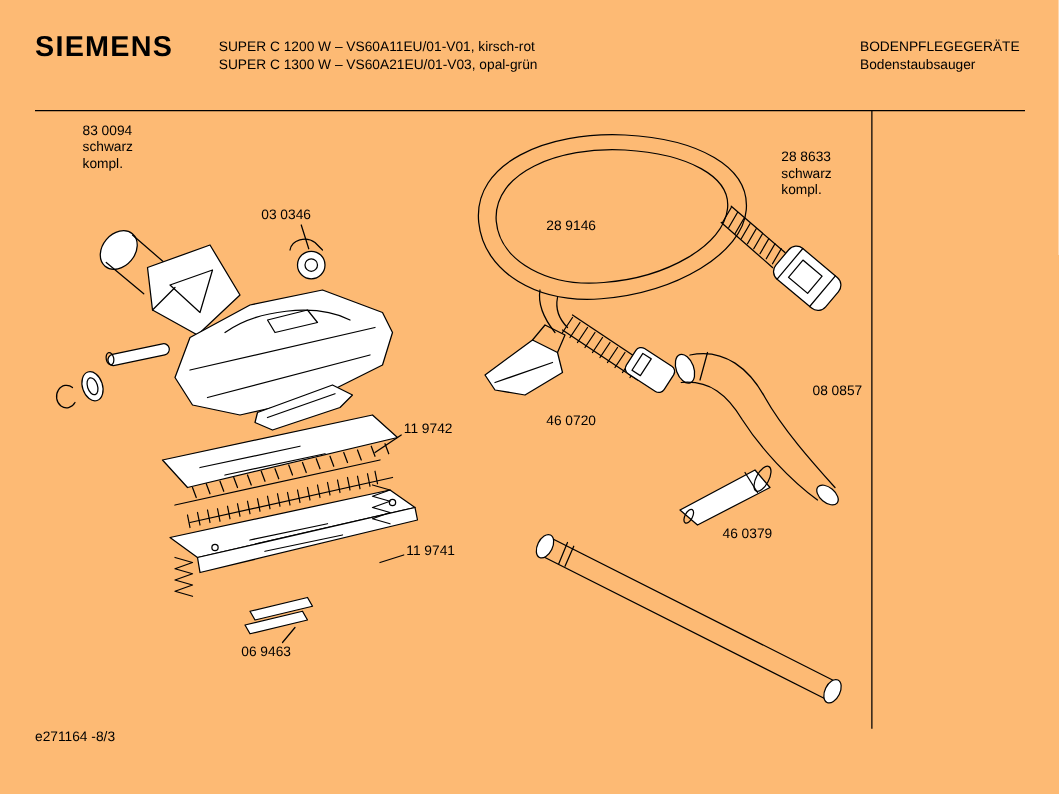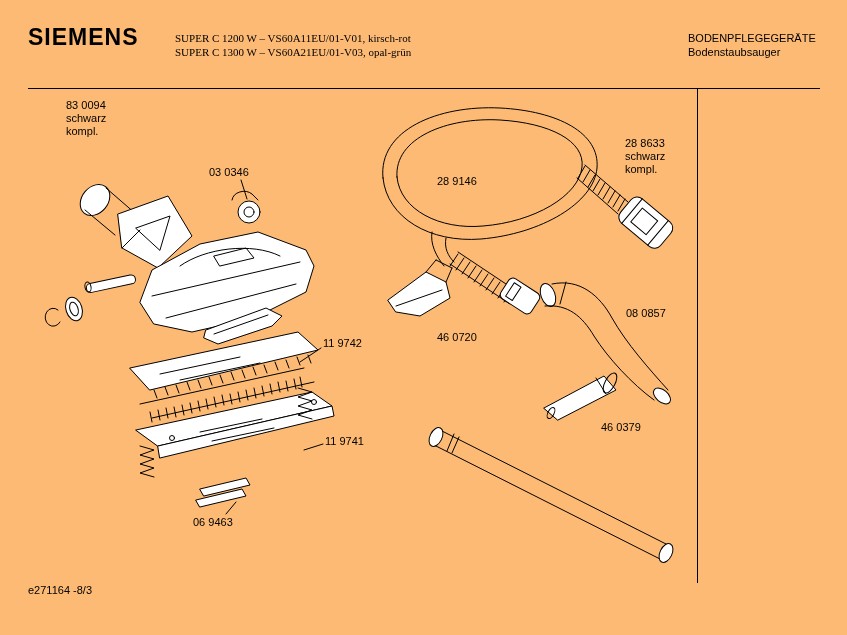--- a/index.html
+++ b/index.html
@@ -2,21 +2,21 @@
 <html><head>
 <meta charset="utf-8">
 <style>
   html,body{margin:0;padding:0;background:#fff;}
   .page{
     position:relative;width:847px;height:635px;background:#fdba74;
     font-family:"Liberation Sans",sans-serif;color:#000;overflow:hidden;
   }
   .art{position:absolute;left:0;top:0;}
   .brand{position:absolute;left:28px;top:24px;font-size:23px;font-weight:bold;letter-spacing:1px;}
-  .models{position:absolute;left:175px;top:32px;font-size:11px;line-height:13.5px;font-family:Liberation Serif, serif;}
+  .models{position:absolute;left:175px;top:32px;font-size:11px;line-height:13.5px;}
   .category{position:absolute;left:688px;top:32px;font-size:11px;line-height:13.5px;}
   .hrule{position:absolute;left:28px;top:88px;width:792px;height:1px;background:#000;}
   .vrule{position:absolute;left:697px;top:88px;width:1px;height:495px;background:#000;}
   .part-label{position:absolute;font-size:11px;line-height:13px;white-space:pre-line;}
   .doc-ref{position:absolute;left:28px;top:584px;font-size:11px;}
 </style>
 </head>
 <body>
 
 <div class="page">
@@ -164,25 +164,25 @@
     <div>Bodenstaubsauger</div>
   </div>
   <div class="hrule"></div>
   <div class="vrule"></div>
 
   <div class="part-label" style="left:66px;top:99px">83 0094
 schwarz
 kompl.</div>
   <div class="part-label" style="left:209px;top:166px">03 0346</div>
   <div class="part-label" style="left:437px;top:175px">28 9146</div>
-  <div class="part-label" style="left:625px;top:137px">28 8633
+  <div class="part-label" style="left:625px;top:120px">28 8633
 schwarz
 kompl.</div>
-  <div class="part-label" style="left:626px;top:307px">08 0857</div>
+  <div class="part-label" style="left:650px;top:307px">08 0857</div>
   <div class="part-label" style="left:437px;top:331px">46 0720</div>
   <div class="part-label" style="left:323px;top:337px">11 9742</div>
   <div class="part-label" style="left:325px;top:435px">11 9741</div>
-  <div class="part-label" style="left:601px;top:421px">46 0379</div>
+  <div class="part-label" style="left:578px;top:421px">46 0379</div>
   <div class="part-label" style="left:193px;top:516px">06 9463</div>
 
   <div class="doc-ref">e271164 -8/3</div>
 
 </div>
 
 </body></html>

